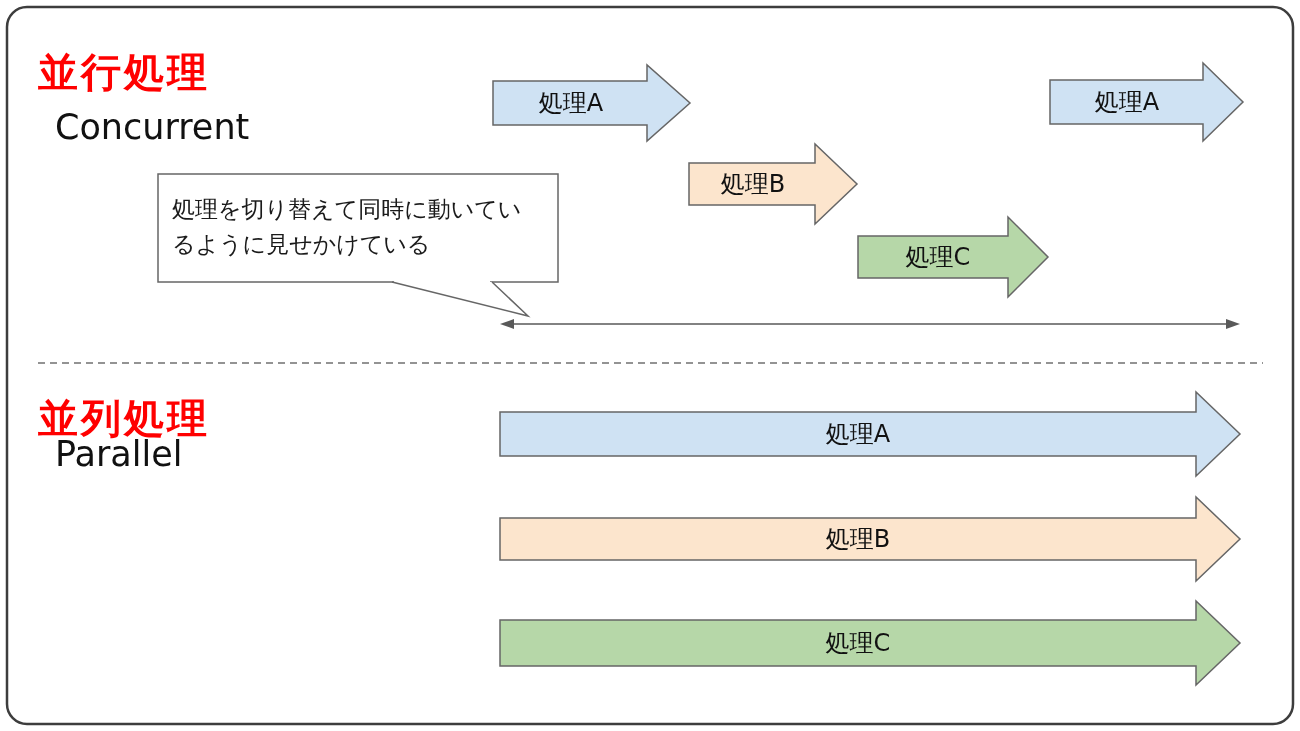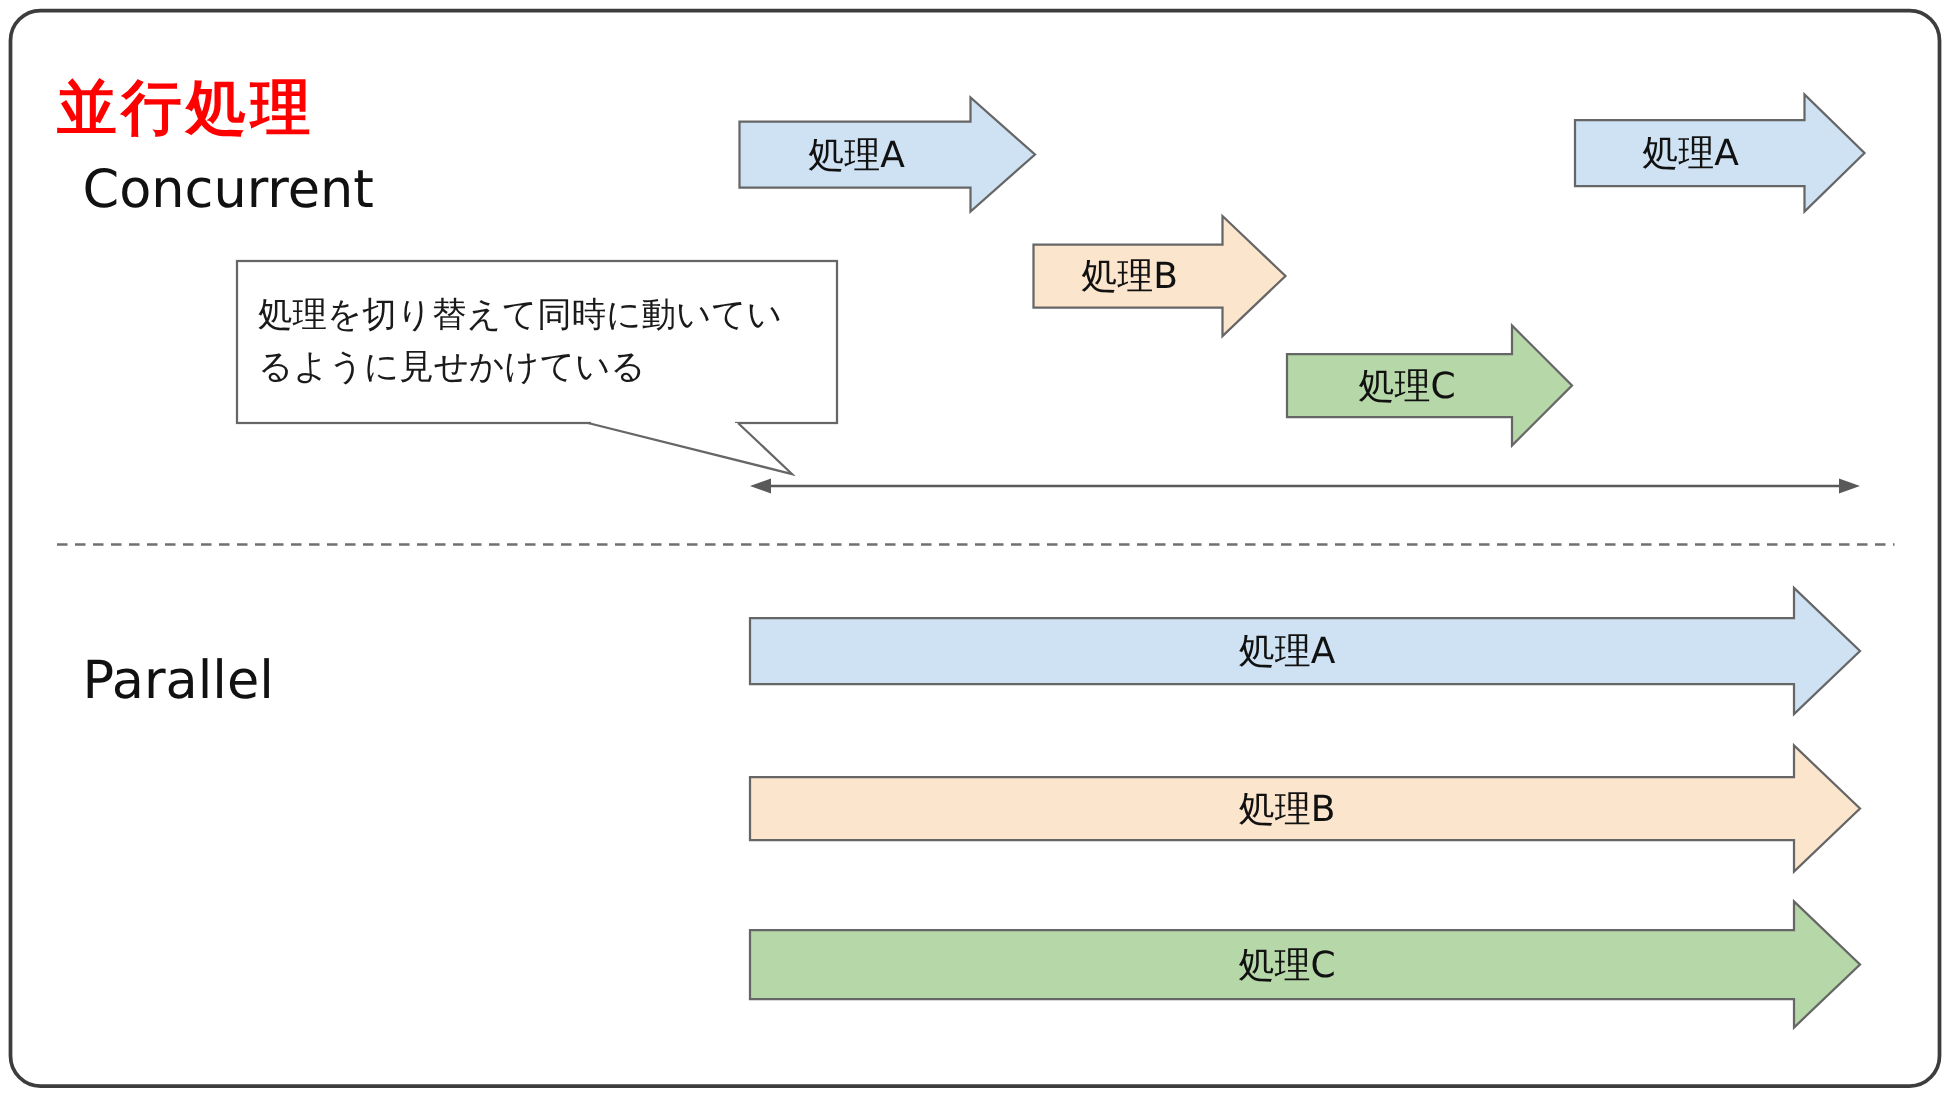--- a/index.html
+++ b/index.html
@@ -84,15 +84,16 @@
     <polygon points="500,518 1196,518 1196,497 1240,539 1196,581 1196,560 500,560" stroke-width="1.5" stroke="#666666" fill="#fce5cd"></polygon>
     <text x="858" y="547" text-anchor="middle" class="arrow-label">処理B</text>
 
     <polygon points="500,620 1196,620 1196,601 1240,643 1196,685 1196,666 500,666" stroke-width="1.5" stroke="#666666" fill="#b6d7a8"></polygon>
     <text x="858" y="651" text-anchor="middle" class="arrow-label">処理C</text>
   </svg>
 
   <div class="title-ja t-concurrent-ja">並行処理</div>
   <div class="title-en t-concurrent-en">Concurrent</div>
 
+  <div class="title-ja t-parallel-ja">並列処理</div>
   <div class="title-en t-parallel-en">Parallel</div>
 
 </div>
 
 </body></html>

